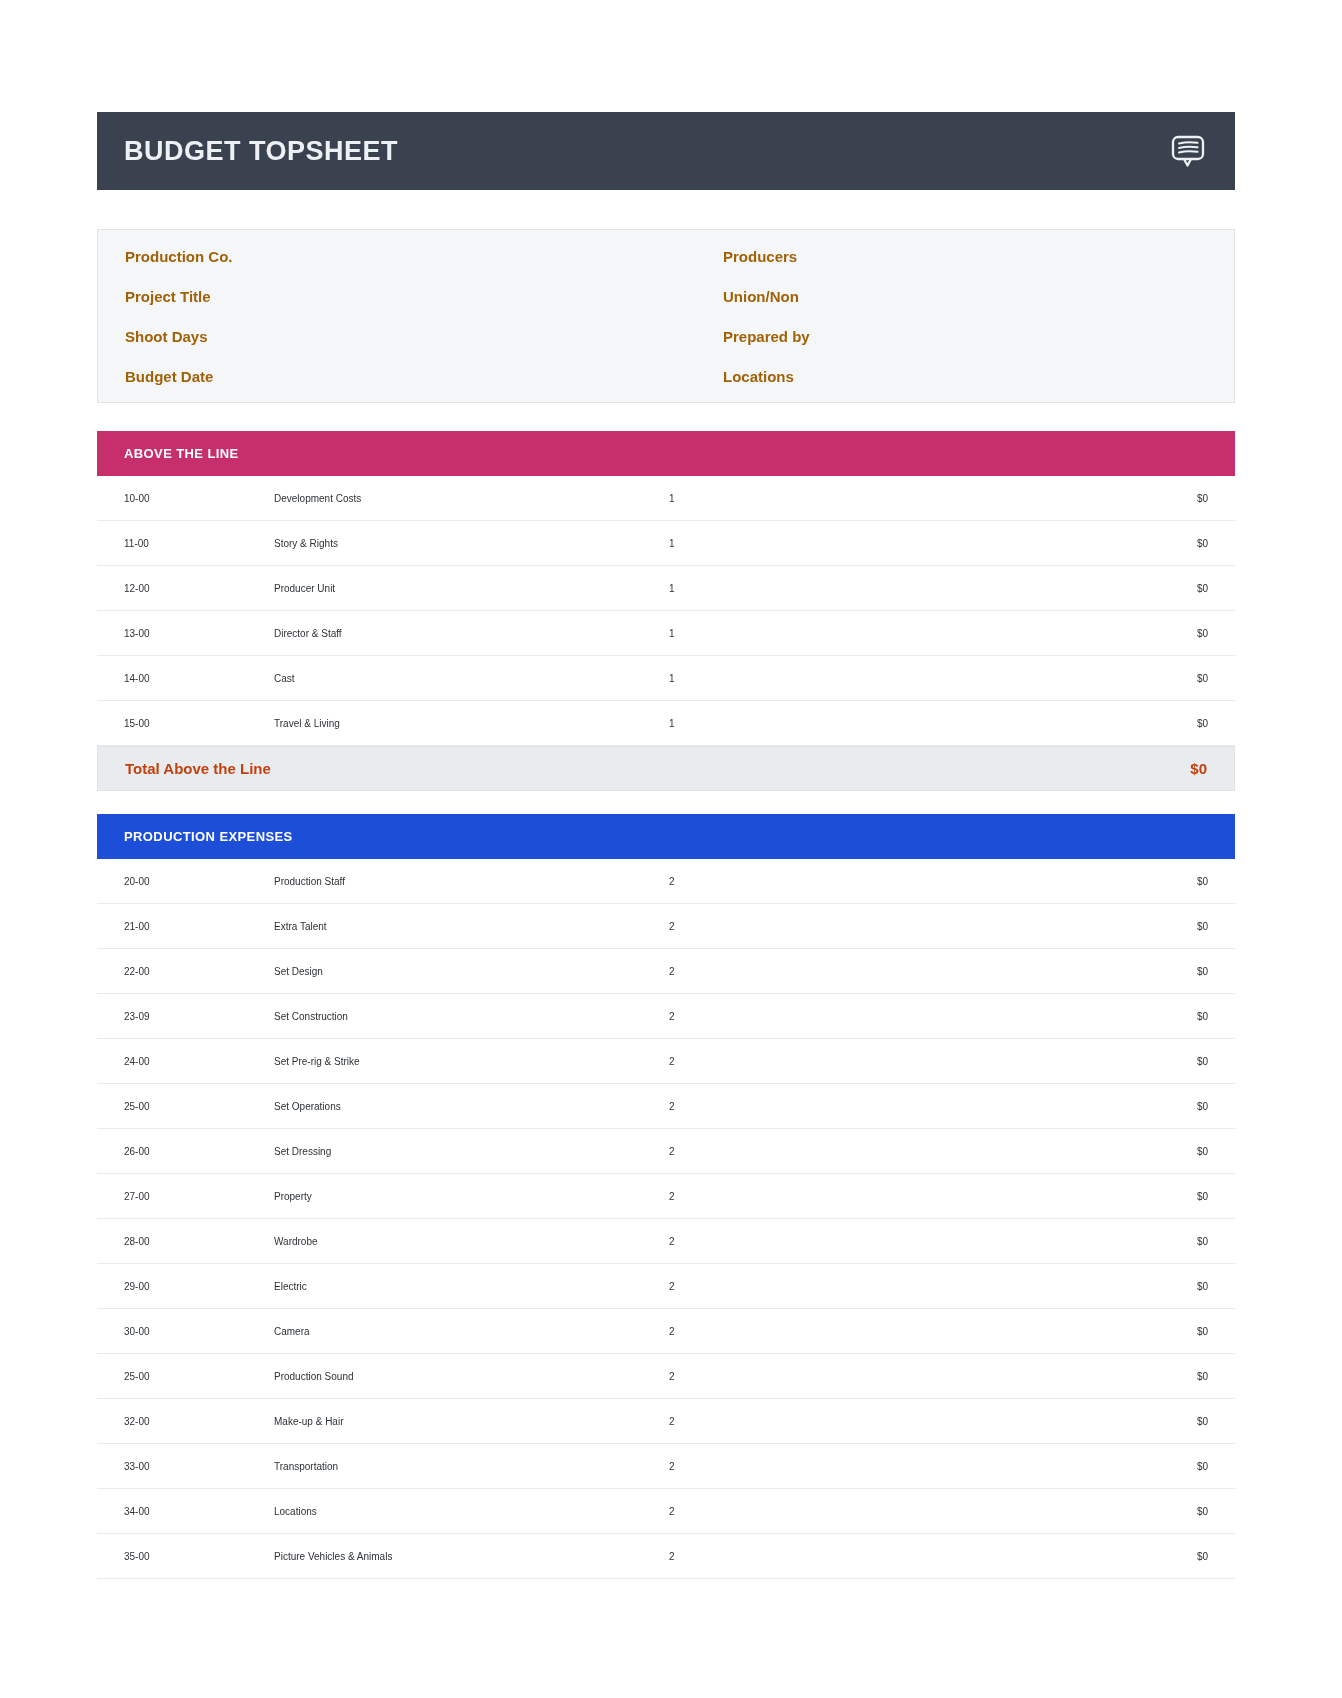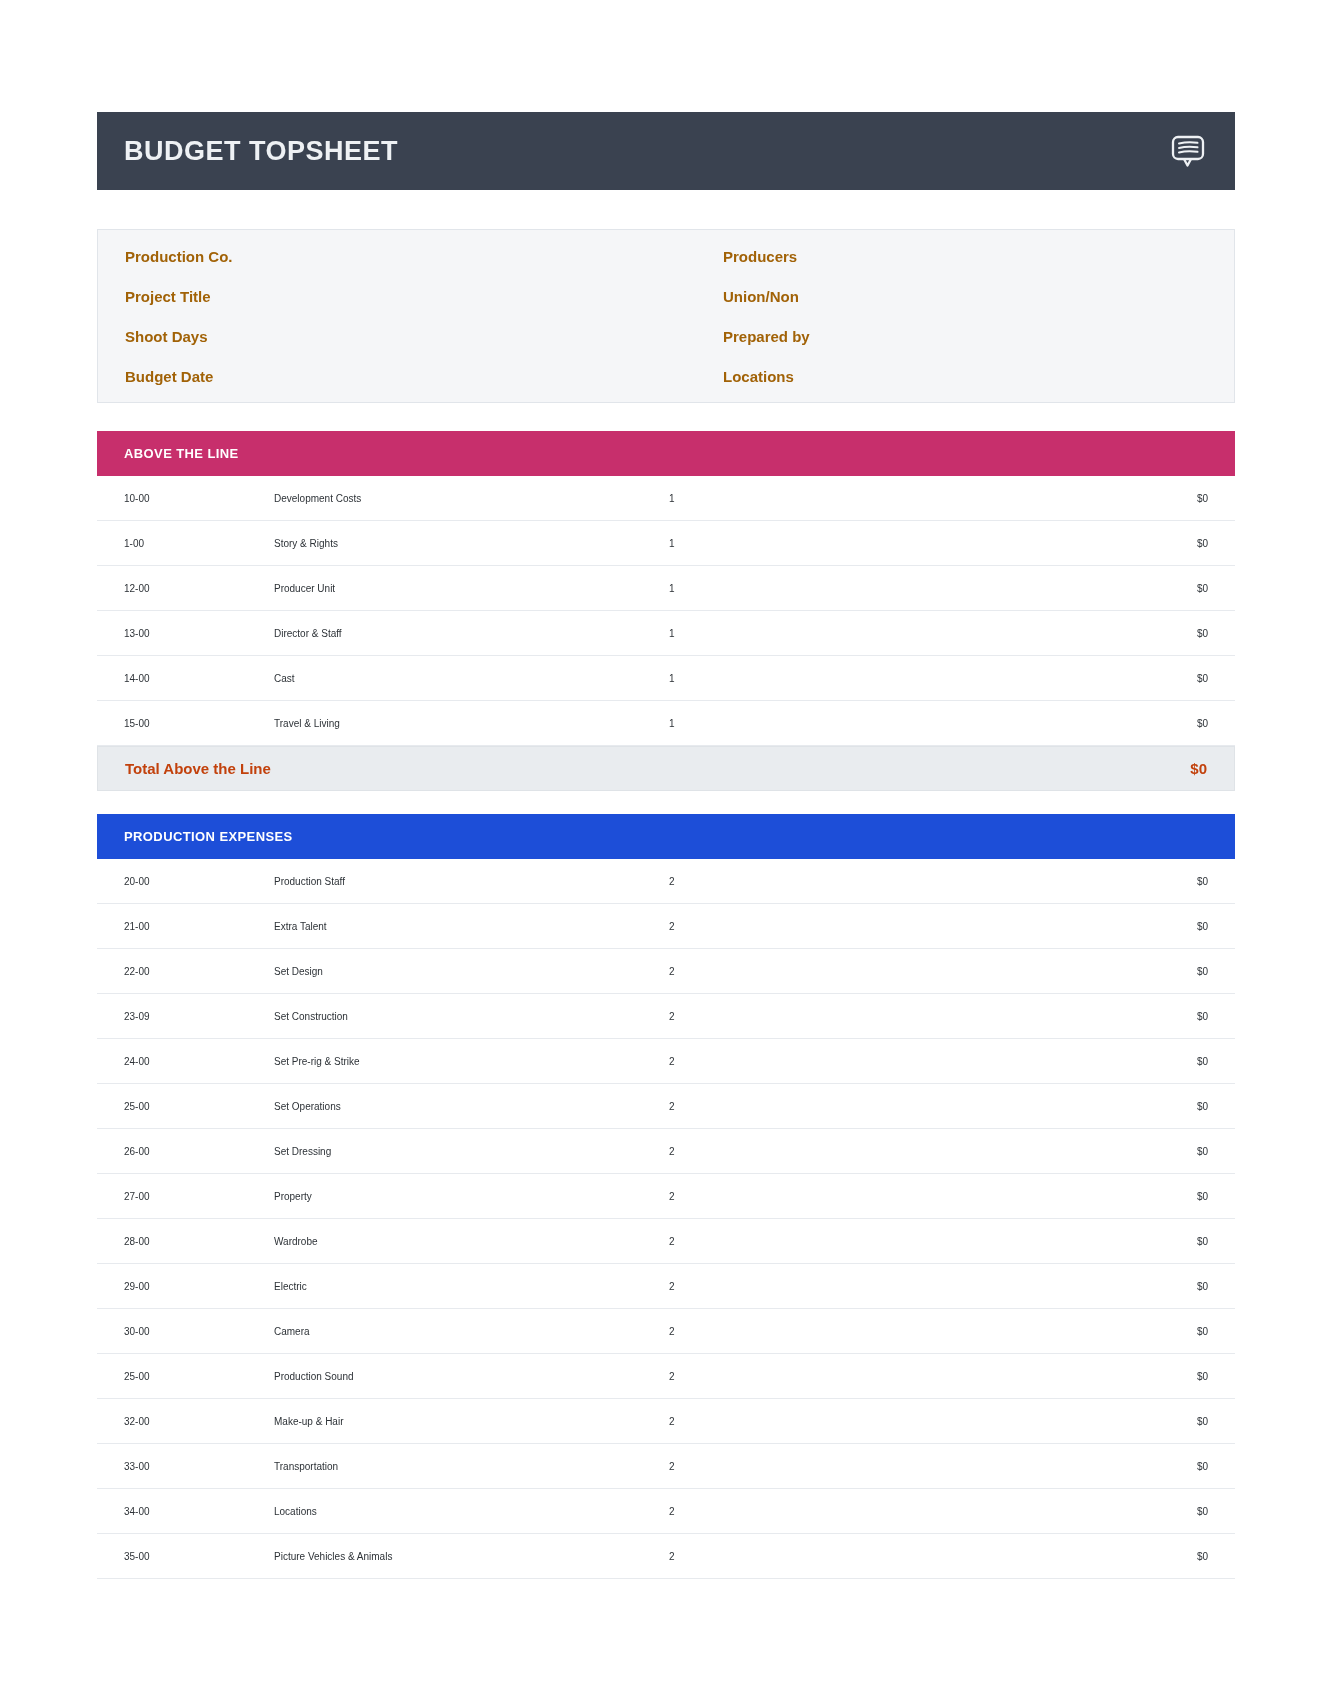--- a/index.html
+++ b/index.html
@@ -177,21 +177,21 @@
       </div>
       <div>
   <div class="budget-row">
     <span class="col-code">10-00</span>
     <span class="col-desc">Development Costs</span>
     <span class="col-page">1</span>
     <span class="col-amount">$0</span>
   </div>
 
   <div class="budget-row">
-    <span class="col-code">1-00</span>
+    <span class="col-code">11-00</span>
     <span class="col-desc">Story &amp; Rights</span>
     <span class="col-page">1</span>
     <span class="col-amount">$0</span>
   </div>
 
   <div class="budget-row">
     <span class="col-code">12-00</span>
     <span class="col-desc">Producer Unit</span>
     <span class="col-page">1</span>
     <span class="col-amount">$0</span>

